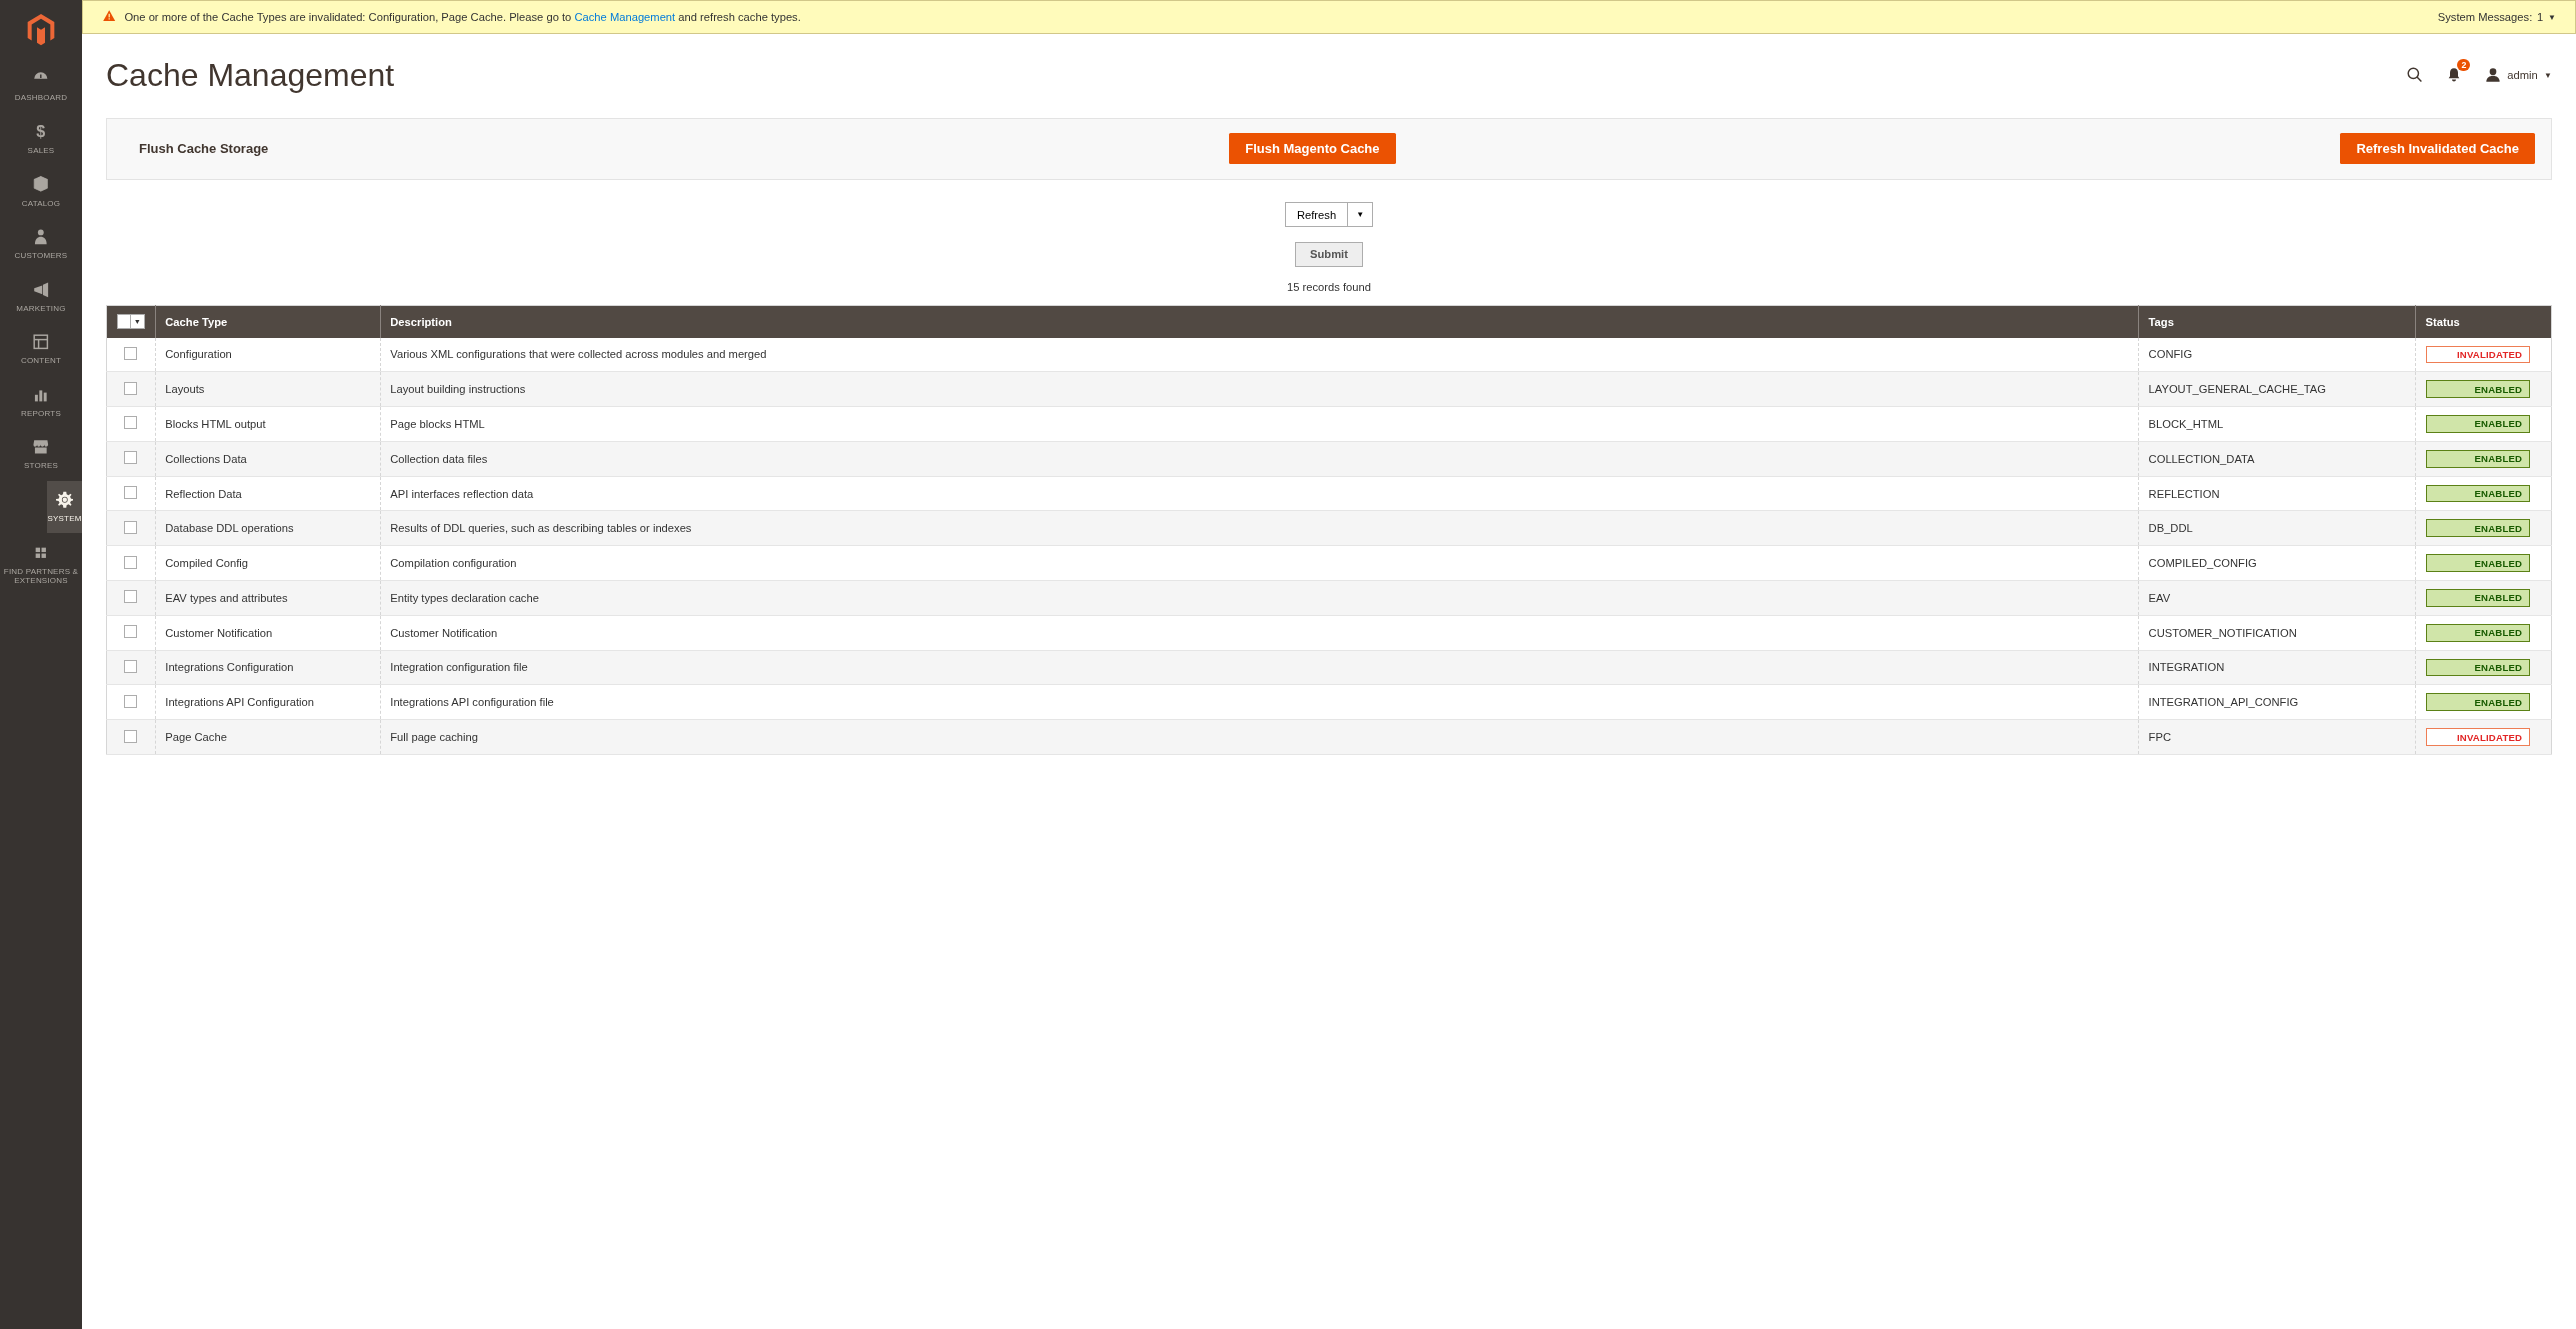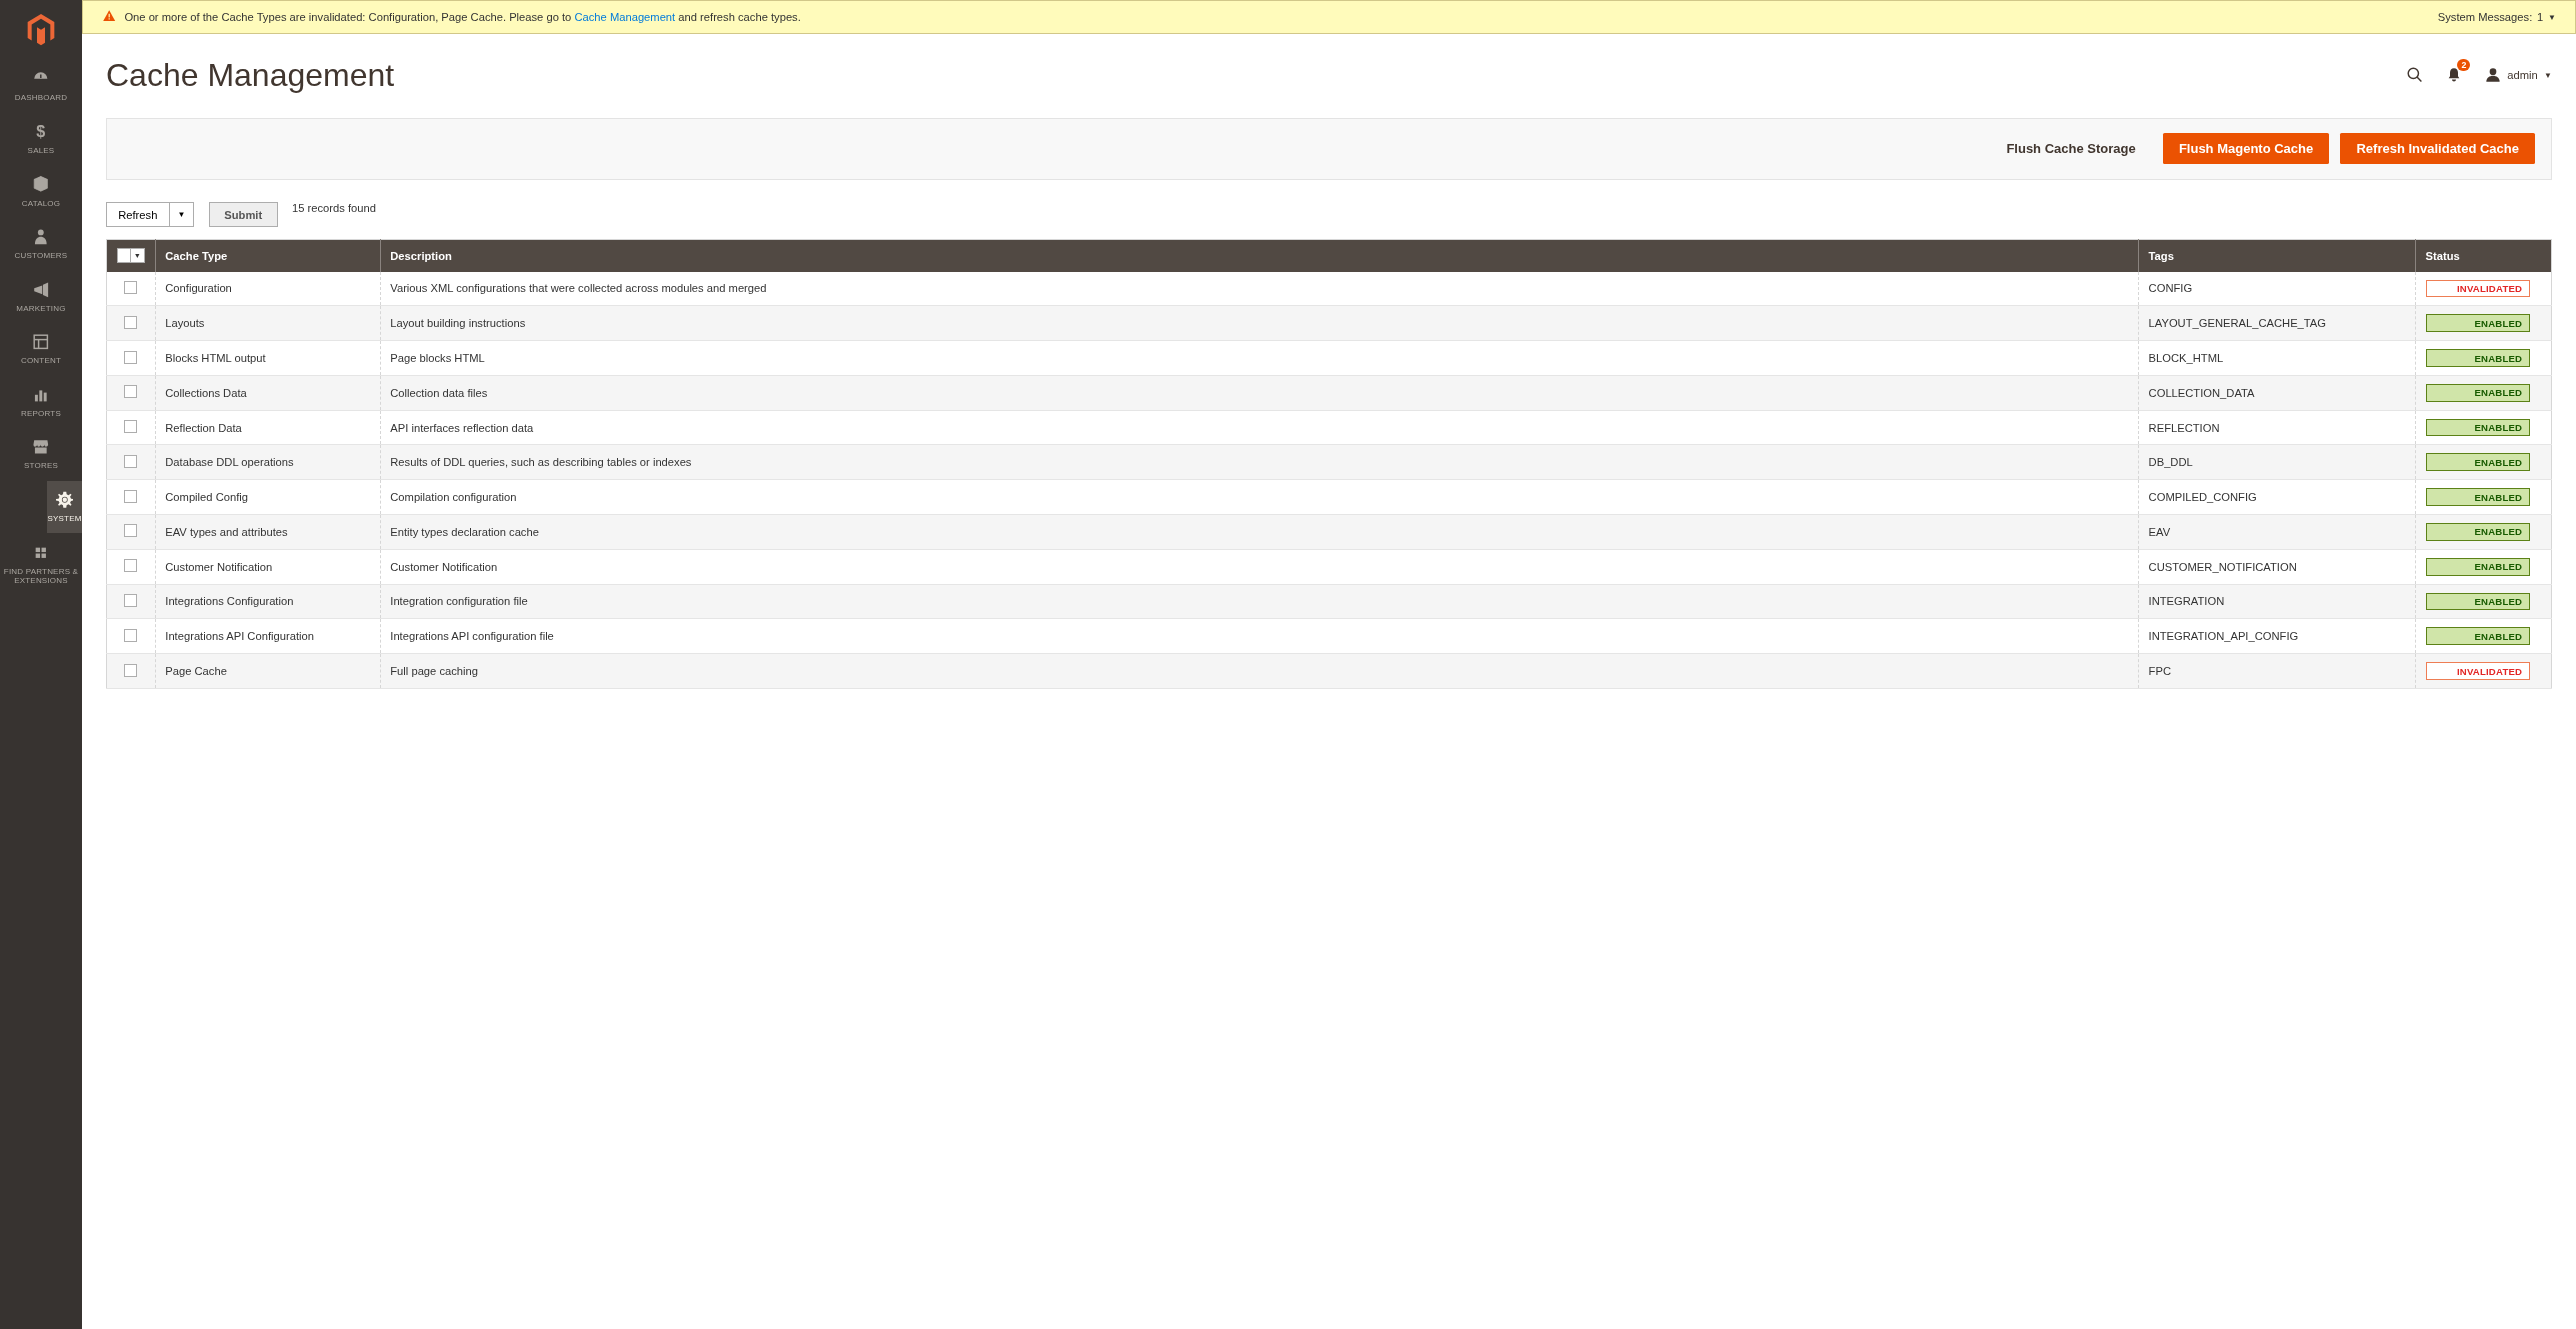--- a/index.html
+++ b/index.html
@@ -30,27 +30,27 @@
 
 .page-header { display: flex; align-items: center; justify-content: space-between; padding: 22.5px 24px 0 24px; }
 .page-title { font-size: 32px; font-weight: 300; color: #41362f; }
 .header-right { display: flex; align-items: center; gap: 22.5px; }
 .header-right .icon-btn { position: relative; cursor: pointer; color: #41362f; }
 .header-right .badge { position: absolute; top: -6.4px; right: -8px; background: #eb5202; color: #fff; border-radius: 8px; font-size: 8.8px; padding: 0.8px 4px; font-weight: bold; }
 .admin-user { display: flex; align-items: center; gap: 6.4px; cursor: pointer; color: #41362f; }
 .admin-user .chev { font-size: 8px; }
 
 
-.action-bar { margin: 24px 24px 0 24px; background: #f8f8f8; border: 0.8px solid #e3e3e3; padding: 14.4px 16px; display: flex; justify-content: flex-end; align-items: center; gap: 11.2px; }
+.action-bar { margin: 24px 24px 0 24px; background: #f8f8f8; border: 0.8px solid #e3e3e3; padding: 14.4px 16px; display: flex; justify-content: space-between; align-items: center; gap: 11.2px; }
 .btn { display: inline-block; padding: 8px 16px; font-size: 13px; cursor: pointer; border: none; border-radius: 1.6px; }
 .btn-link { background: transparent; color: #41362f; font-weight: 600; }
 .btn-primary { background: #eb5202; color: #fff; font-weight: 600; }
 
 
-.toolbar { margin: 22.5px 24px 11.2px 24px; display: flex; gap: 14.4px; }
+.toolbar { margin: 22.5px 24px 11.2px 24px; display: flex; align-items: center; gap: 14.4px; flex-direction: column; }
 .select-wrap { display: flex; }
 .select { border: 0.8px solid #adadad; background: #fff; padding: 5.6px 11.2px; font-size: 11.2px; cursor: pointer; }
 .select-toggle { border: 0.8px solid #adadad; border-left: none; background: #fff; padding: 5.6px 8px; cursor: pointer; font-size: 8px; display: flex; align-items: center; }
 .btn-secondary { border: 0.8px solid #adadad; background: #eee; padding: 5.6px 14.4px; font-size: 11.2px; font-weight: 600; cursor: pointer; color: #555; }
 .records { color: #333; }
 
 
 .table-wrap { margin: 0 24px; }
 table { width: 100%; border-collapse: collapse; border: 0.8px solid #d6d6d6; }
 thead th { background: #514943; color: #fff; text-align: left; padding: 8px 9.6px; font-weight: 600; font-size: 11.2px; border-right: 0.8px solid #8a837f; }

